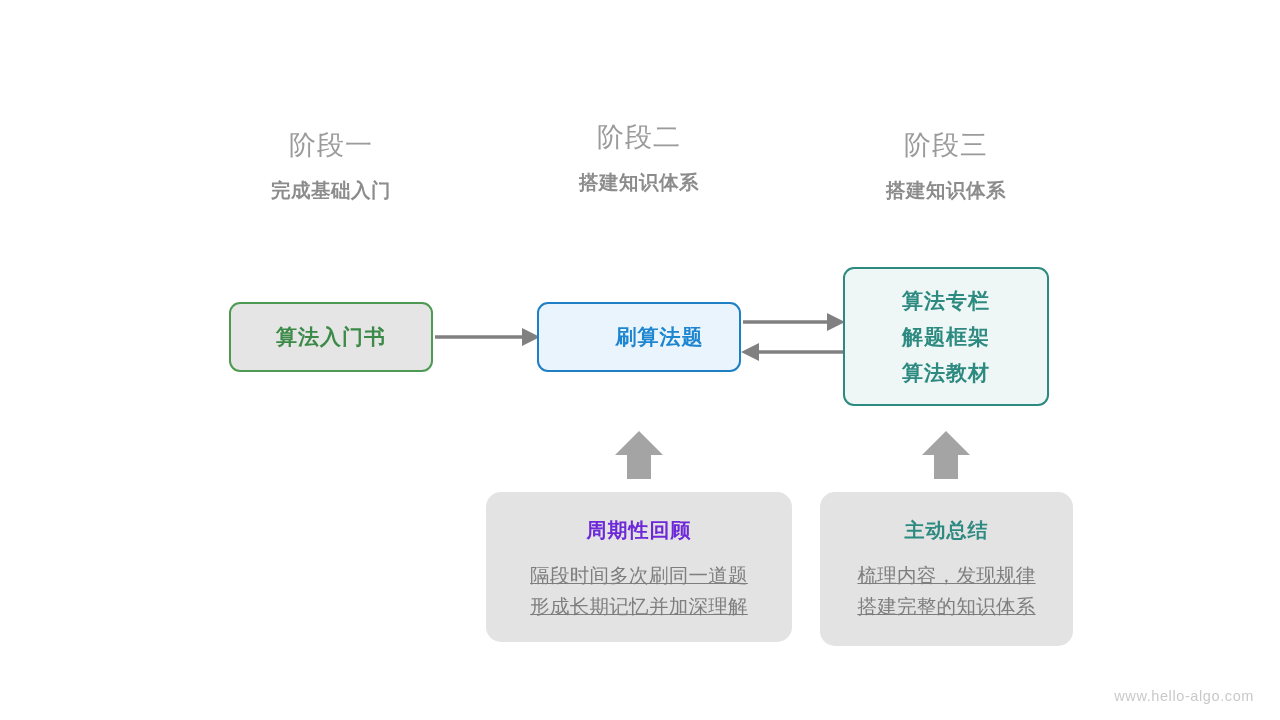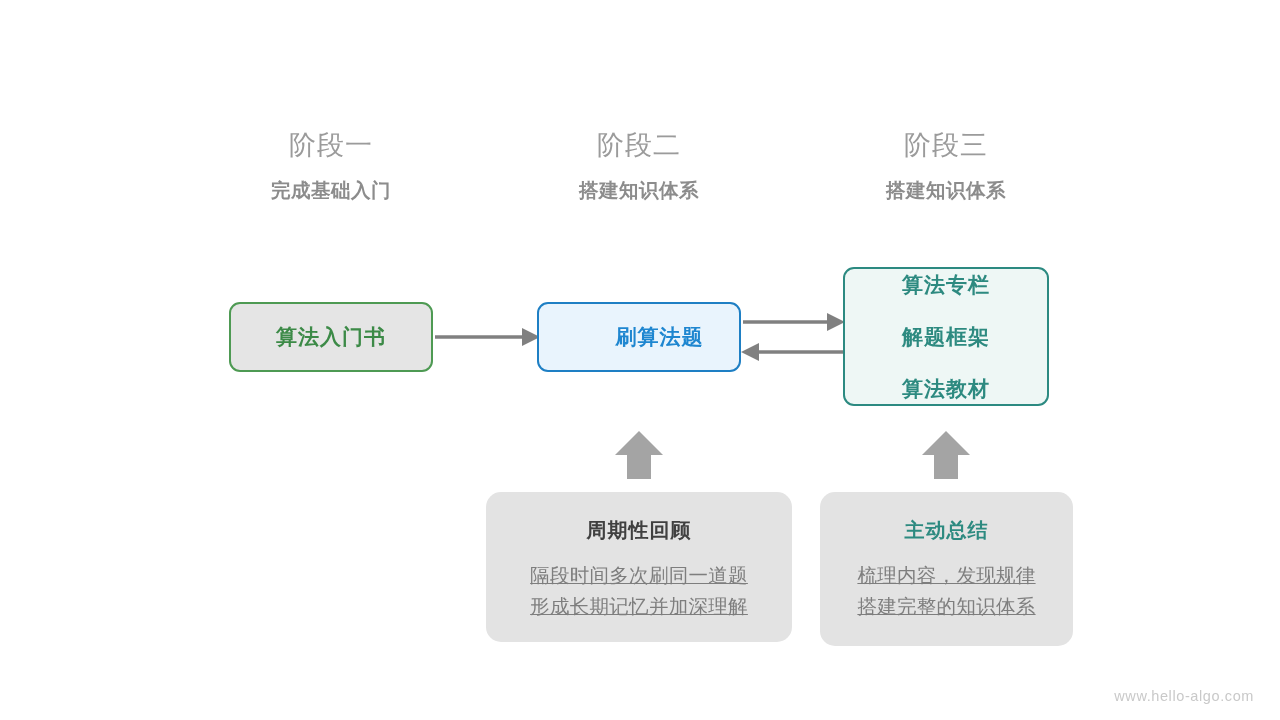--- a/index.html
+++ b/index.html
@@ -37,21 +37,21 @@
   }
   .stage-sub {
     font-size: 19.5px;
     color: #8c8c8c;
     font-weight: bold;
     line-height: 30px;
     margin-top: 13px;
     letter-spacing: 0.5px;
   }
   .stage-1 { left: 181px; top: 128px; }
-  .stage-2 { left: 489px; top: 128px; }
+  .stage-2 { left: 489px; top: 120px; }
   .stage-3 { left: 796px; top: 128px; }
 
   
   .node {
     position: absolute;
     box-sizing: border-box;
     border-radius: 11px;
     display: flex;
     flex-direction: column;
     align-items: center;
@@ -92,21 +92,20 @@
     line-height: 30px;
   }
 
   .node-resources {
     left: 843px;
     top: 267px;
     width: 206px;
     height: 139px;
     background: #eef7f5;
     border: 2.2px solid #2c8a81;
-    gap: 16px;
   }
   .node-resources .node-line {
     font-size: 21px;
     color: #2d8a80;
     line-height: 36px;
   }
 
   
   .panel {
     position: absolute;
@@ -132,21 +131,21 @@
     text-align: center;
     letter-spacing: 0.3px;
     text-decoration: underline;
   }
   .panel-left {
     left: 486px;
     top: 492px;
     width: 306px;
     height: 150px;
   }
-  .panel-left .panel-title { color: #404040; }
+  .panel-left .panel-title { color: #6d28d9; }
   .panel-right {
     left: 820px;
     top: 492px;
     width: 253px;
     height: 154px;
   }
   .panel-right .panel-title { color: #2d8a80; }
 
   
   .watermark {

